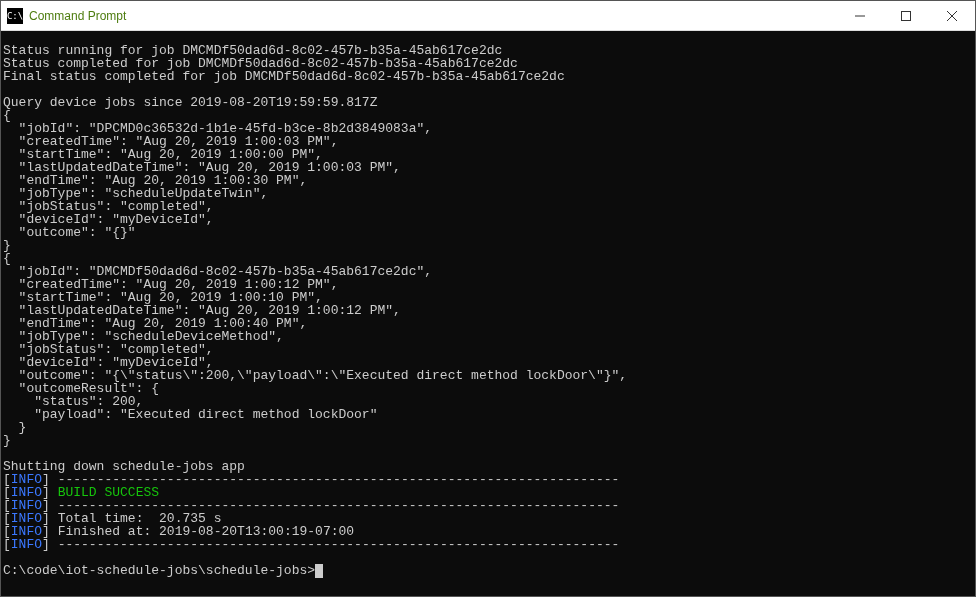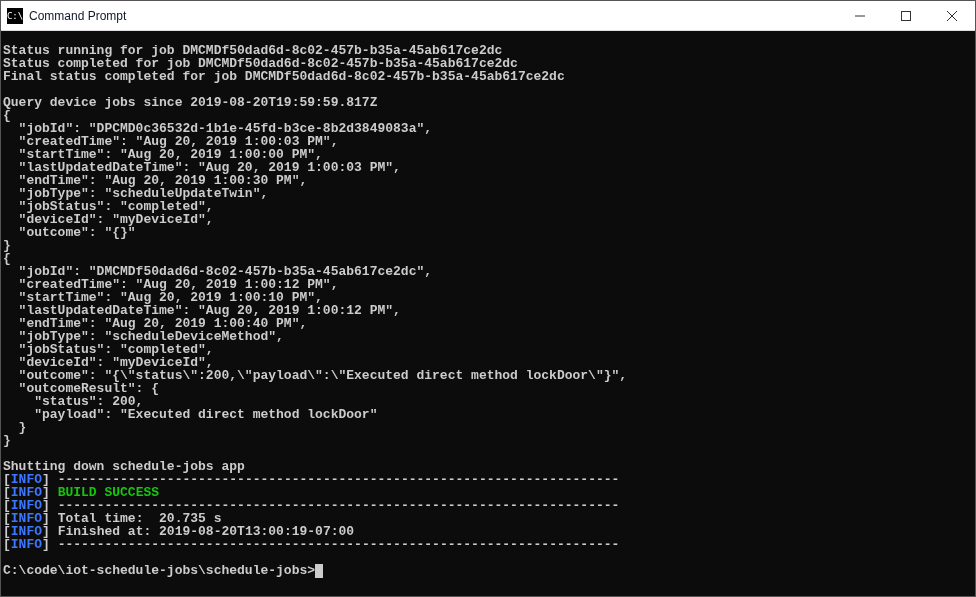--- a/index.html
+++ b/index.html
@@ -37,21 +37,21 @@
       color: #fff;
       font-size: 9px;
       font-family: monospace;
       display: flex;
       align-items: center;
       justify-content: center;
       margin-right: 6px;
     }
     .titlebar-text {
       font-size: 12px;
-      color: #0f172a;
+      color: #4d7c0f;
       flex: 1;
     }
     .window-controls {
       display: flex;
       height: 100%;
     }
     .window-control {
       width: 46px;
       height: 100%;
       display: flex;
@@ -65,21 +65,20 @@
       flex: 1;
       background: #0c0c0c;
       color: #cccccc;
       font-family: Consolas, "Courier New", monospace;
       font-size: 13px;
       line-height: 1.0;
       padding: 0 2px;
       overflow-y: auto;
       white-space: pre;
       position: relative;
-      font-weight: bold;
     }
     .terminal::-webkit-scrollbar {
       width: 16px;
     }
     .terminal::-webkit-scrollbar-track {
       background: #0c0c0c;
     }
     .terminal::-webkit-scrollbar-thumb {
       background: #555;
     }

